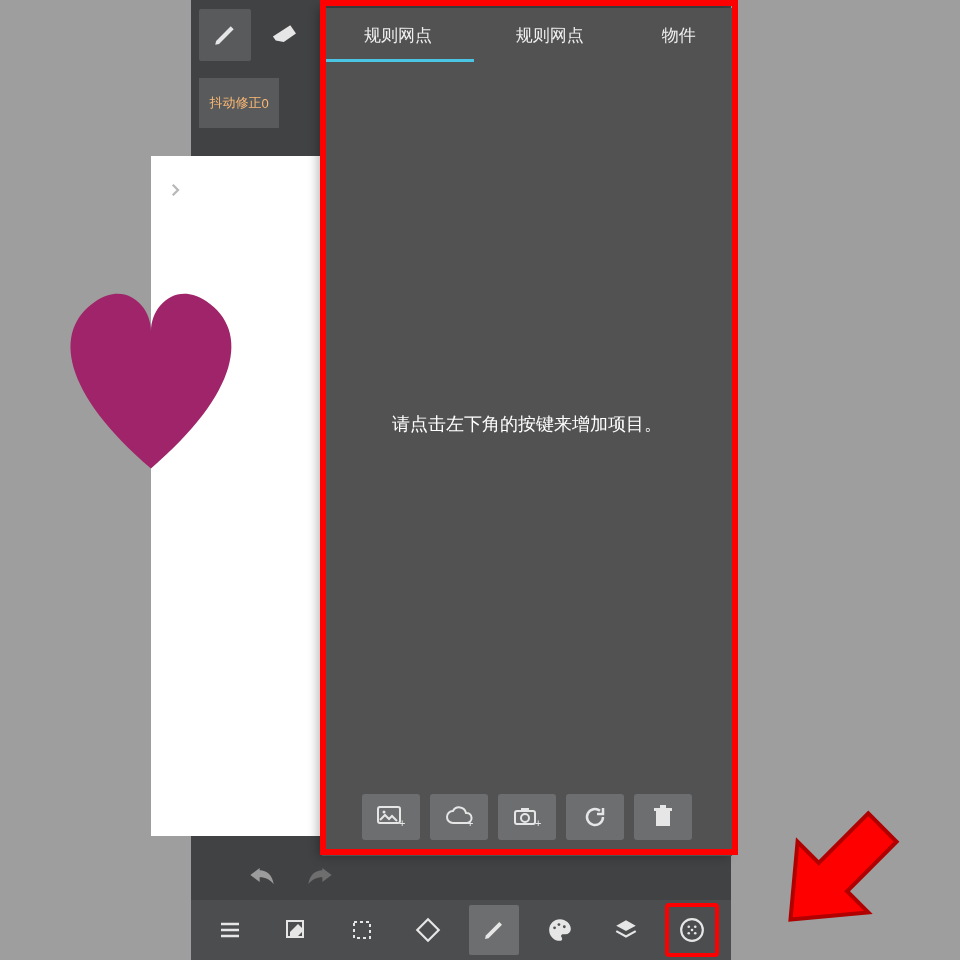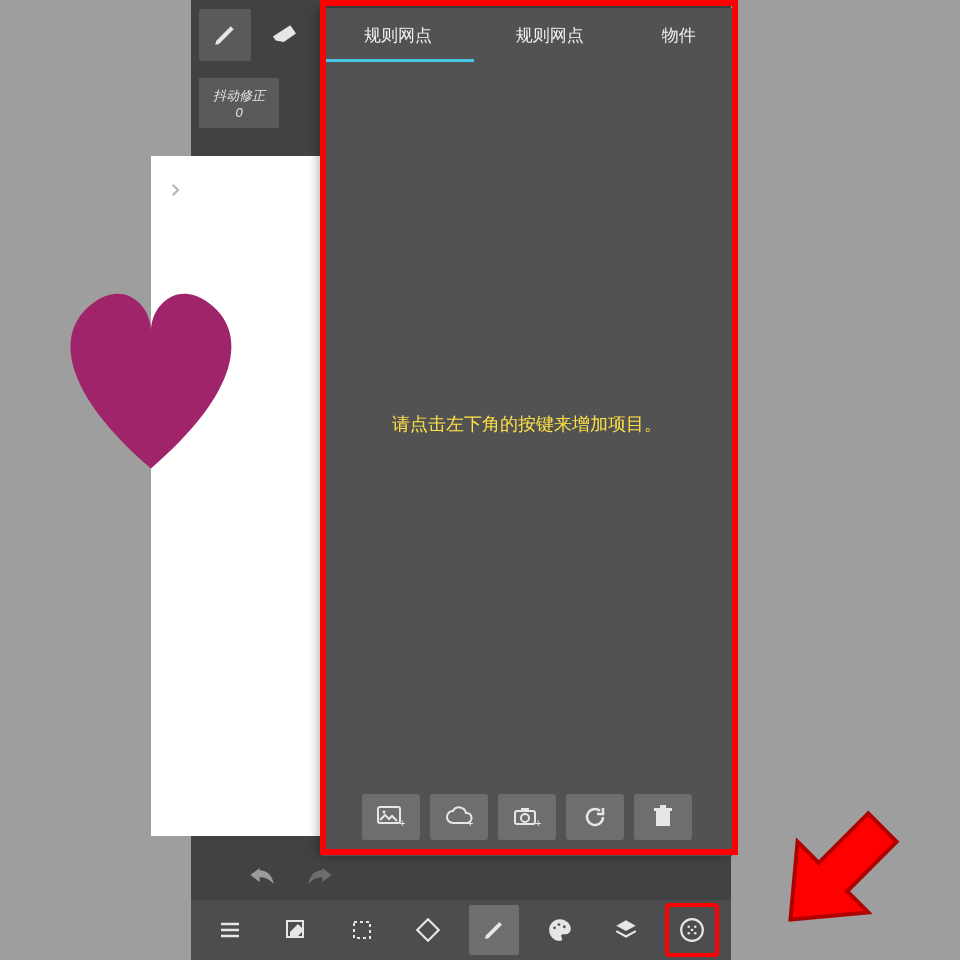--- a/index.html
+++ b/index.html
@@ -35,26 +35,25 @@
     border-radius: 2px;
   }
   .sq-btn.active { background: #585a5c; }
   
   .stab {
     background: #585a5c;
     width: 80px;
     height: 50px;
     margin: 8px;
     display: flex;
-    flex-direction: column;
+    flex-direction: row;
     align-items: center;
     justify-content: center;
-    color: #e5e5e5;
+    color: #fdba74;
     font-size: 13px;
-    font-style: italic;
   }
   .stab-row { height: 66px; display:flex; align-items:center;}
   
   .canvas-area {
     position: absolute;
     left: 0;
     top: 146px;
     width: 100%;
     height: 704px;
     background: #414244;
@@ -145,21 +144,21 @@
     position:absolute;
     left:0;right:0;bottom:0;
     height:3px;
     background:#4ac6e4;
   }
   .panel-body{
     flex:1;
     display:flex;
     align-items:center;
     justify-content:center;
-    color:#fde047;
+    color:#ffffff;
     font-size:18px;
     text-align:center;
     padding:0 20px;
   }
   .panel-bottom{
     height:70px;
     display:flex;
     align-items:center;
     justify-content:center;
     gap:10px;

